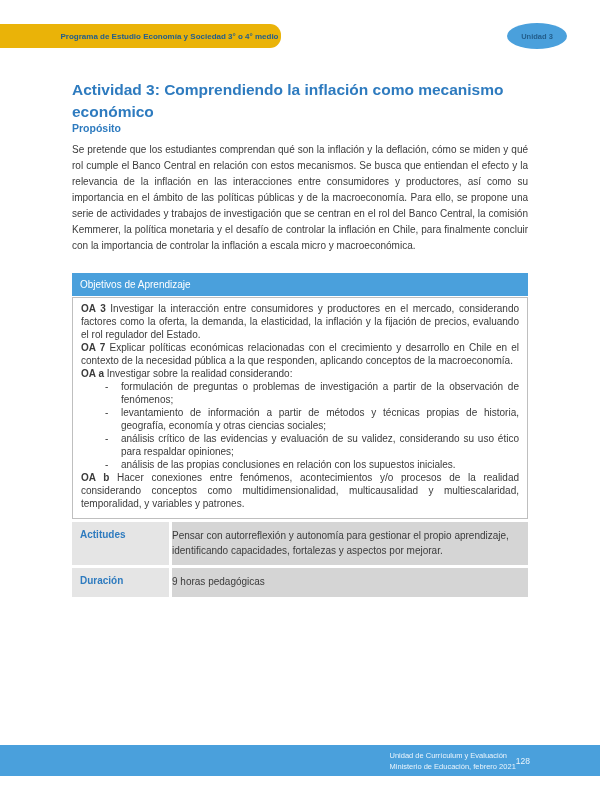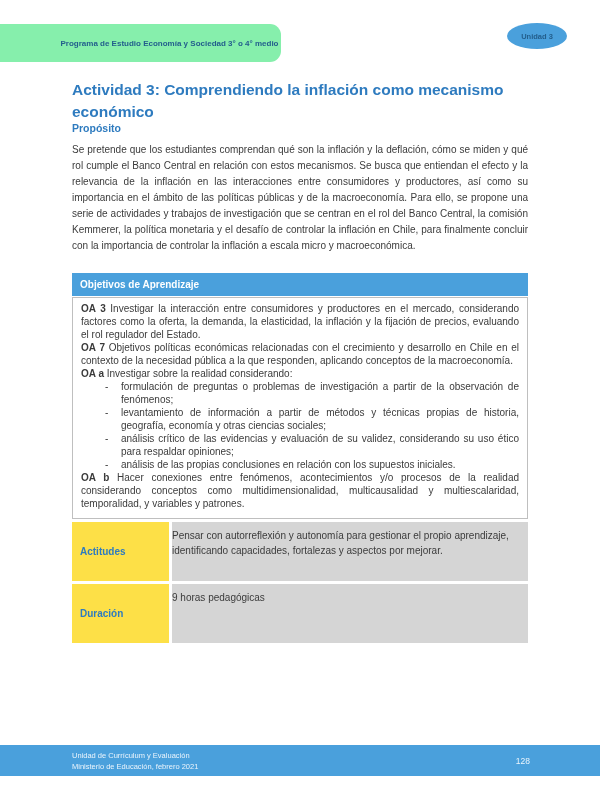--- a/index.html
+++ b/index.html
@@ -8,22 +8,22 @@
     width: 600px; height: 800px;
     position: relative;
     font-family: "Liberation Sans", "DejaVu Sans", sans-serif;
     color: #3b3b3b;
     overflow: hidden;
   }
 
   
   .topbar {
     position: absolute; left: 0; top: 24px;
-    width: 281px; height: 38px;
-    background: #86efac;
+    width: 281px; height: 24px;
+    background: #eab308;
     border-radius: 0 11px 11px 0;
     display: flex; align-items: center; justify-content: center;
     padding-left: 58px;
   }
   .topbar span {
     font-size: 8px; color: #235e8c; font-weight: bold;
     white-space: nowrap;
   }
   .unit-badge {
     position: absolute; left: 507px; top: 23px;
@@ -47,21 +47,21 @@
   .purpose-body {
     margin-top: 8px;
     font-size: 10px; line-height: 16px;
     text-align: justify; color: #3b3b3b;
   }
 
   
   .obj-table { margin-top: 19px; width: 456px; }
   .obj-header {
     background: #4aa0dc; color: #ffffff;
-    font-size: 10px; font-weight: bold;
+    font-size: 10px; font-weight: normal;
     padding: 6px 8px;
   }
   .obj-body {
     border: 1px solid #bfbfbf;
     background: #ffffff;
     margin-top: 1px;
     padding: 4px 8px 8px 8px;
     font-size: 10px; line-height: 13px;
     text-align: justify;
   }
@@ -69,38 +69,38 @@
   .obj-body b { color: #3b3b3b; }
   .bullet-list { margin: 0 0 0 24px; }
   .bullet { display: flex; }
   .bullet .dash { width: 16px; flex: 0 0 16px; }
   .bullet .dash::before { content: "-"; }
   .bullet .btext { flex: 1; text-align: justify; }
 
   .meta-row { display: flex; gap: 3px; margin-top: 3px; }
   .meta-label {
     flex: 0 0 97px;
-    background: #fde047;
+    background: #e5e5e5;
     color: #2e7bbf; font-weight: bold; font-size: 10px;
-    padding: 24px 8px;
+    padding: 7px 8px;
   }
   .meta-value {
     flex: 1;
     background: #d5d5d5;
     font-size: 10px; line-height: 14.5px;
     padding: 7px 0;
     text-align: left;
   }
 
   
   .footer {
     position: absolute; left: 0; top: 745px;
     width: 600px; height: 31px;
     background: #4aa0dc;
-    display: flex; align-items: center; justify-content: space-between;
+    display: flex; align-items: center; justify-content: flex-end;
     padding: 0 70px 0 72px;
   }
   .footer-left { font-size: 7.5px; line-height: 11px; color: #eaf4fc; }
   .footer-page { font-size: 8.5px; color: #eaf4fc; }
 </style>
 </head>
 <body>
 
 <div class="topbar">
   <span>Programa de Estudio Economía y Sociedad 3° o 4° medio</span>
@@ -115,21 +115,21 @@
 
   <h2 class="purpose-heading">Propósito</h2>
   <p class="purpose-body">Se pretende que los estudiantes comprendan qué son la inflación y la deflación, cómo se miden y qué rol cumple el Banco Central en relación con estos mecanismos. Se busca que entiendan el efecto y la relevancia de la inflación en las interacciones entre consumidores y productores, así como su importancia en el ámbito de las políticas públicas y de la macroeconomía. Para ello, se propone una serie de actividades y trabajos de investigación que se centran en el rol del Banco Central, la comisión Kemmerer, la política monetaria y el desafío de controlar la inflación en Chile, para finalmente concluir con la importancia de controlar la inflación a escala micro y macroeconómica.</p>
 
   <div class="obj-table">
 
     <div class="obj-header">Objetivos de Aprendizaje</div>
 
     <div class="obj-body">
       <p><b>OA 3</b> <span>Investigar la interacción entre consumidores y productores en el mercado, considerando factores como la oferta, la demanda, la elasticidad, la inflación y la fijación de precios, evaluando el rol regulador del Estado.</span></p>
-      <p><b>OA 7</b> <span>Objetivos políticas económicas relacionadas con el crecimiento y desarrollo en Chile en el contexto de la necesidad pública a la que responden, aplicando conceptos de la macroeconomía.</span></p>
+      <p><b>OA 7</b> <span>Explicar políticas económicas relacionadas con el crecimiento y desarrollo en Chile en el contexto de la necesidad pública a la que responden, aplicando conceptos de la macroeconomía.</span></p>
       <p><b>OA a</b> <span>Investigar sobre la realidad considerando:</span></p>
       <div class="bullet-list">
         <div class="bullet">
             <span class="dash"></span>
             <span class="btext">formulación de preguntas o problemas de investigación a partir de la observación de fenómenos;</span>
           </div>
         <div class="bullet">
             <span class="dash"></span>
             <span class="btext">levantamiento de información a partir de métodos y técnicas propias de historia, geografía, economía y otras ciencias sociales;</span>
           </div>

